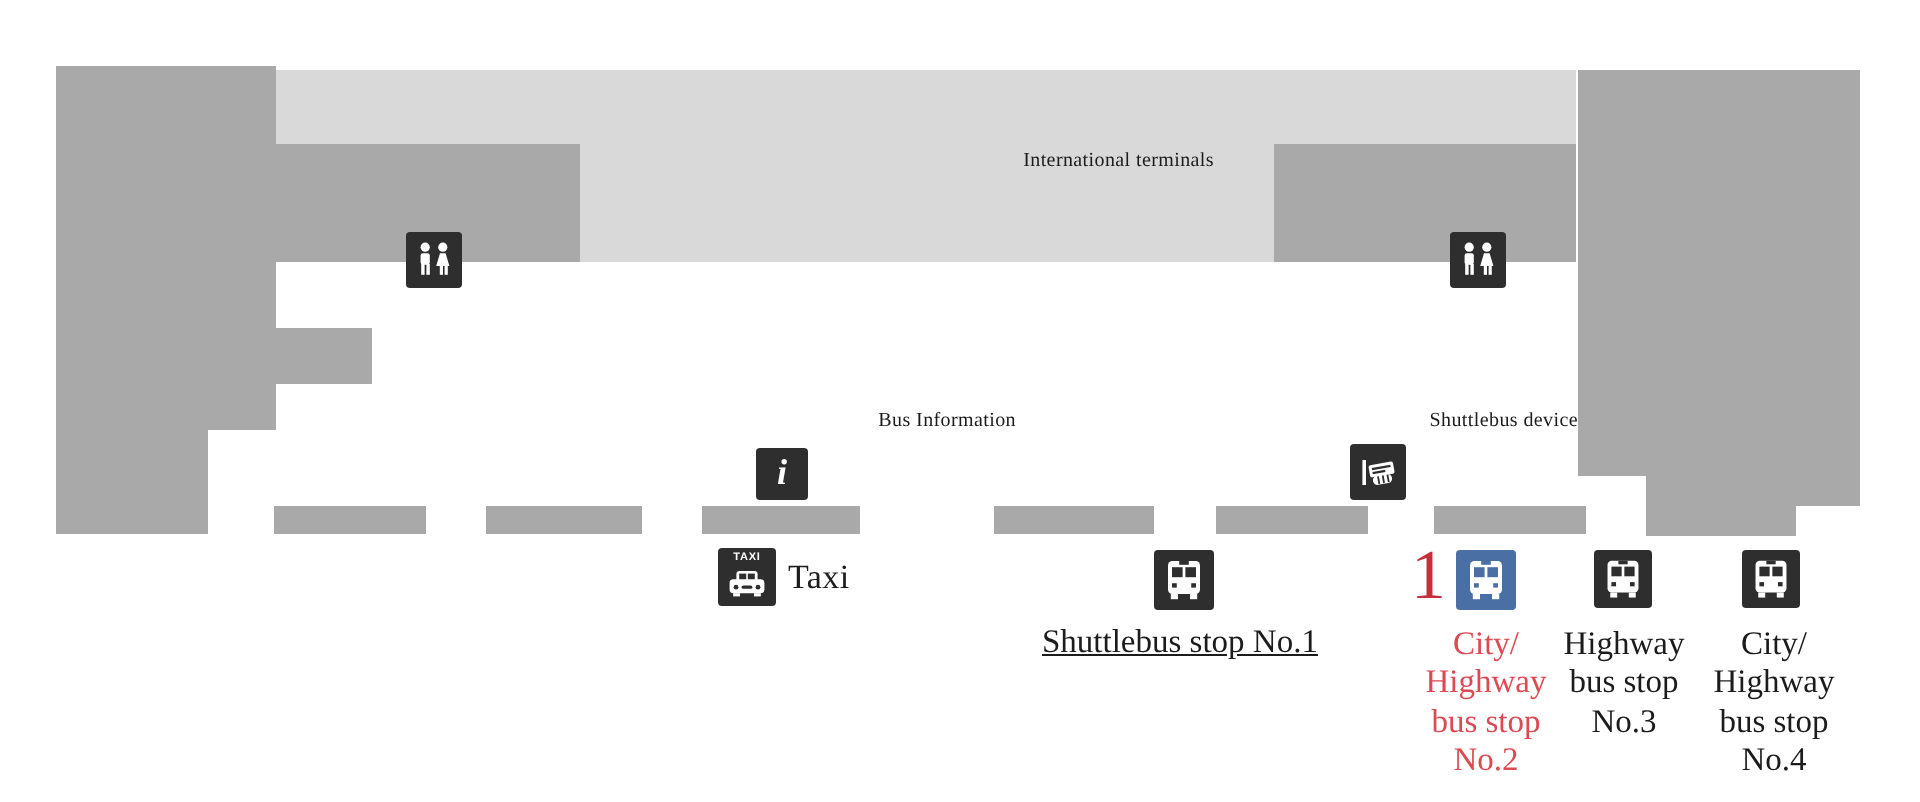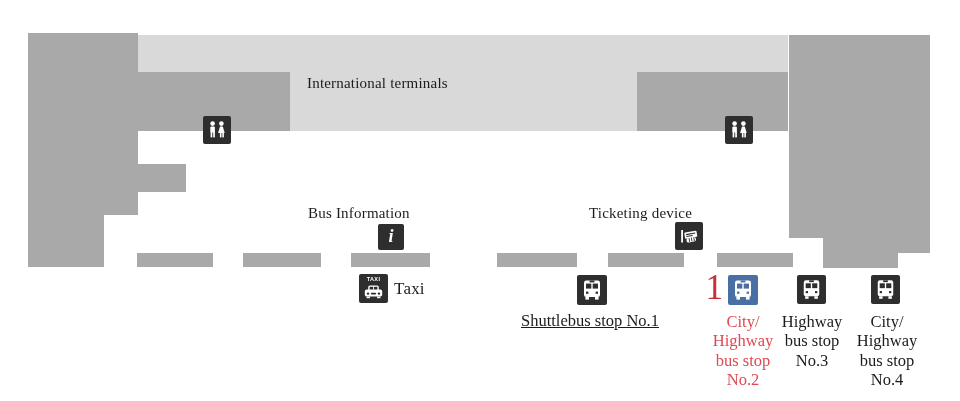--- a/index.html
+++ b/index.html
@@ -11,21 +11,21 @@
     --number-red:#c5303a;
     --text-black:#1c1c1c;
   }
   html,body{margin:0;padding:0;background:#fff;}
   #stage{
     position:relative;width:960px;height:401px;background:#fff;overflow:hidden;
     font-family:"Liberation Serif","DejaVu Serif",serif;color:var(--text-black);
   }
   .blk{position:absolute;background:var(--building-gray);}
   .lightblk{position:absolute;background:var(--terminal-light-gray);}
-  .maplabel{position:absolute;text-align:left;font-size:15px;letter-spacing:.2px;white-space:nowrap;}
+  .maplabel{position:absolute;text-align:right;font-size:10px;letter-spacing:.2px;white-space:nowrap;}
   .sq{position:absolute;display:flex;align-items:center;justify-content:center;
       background:var(--icon-dark);color:var(--icon-dark);border-radius:2px;}
   .sq.blue{background:var(--highlight-blue);color:var(--highlight-blue);}
   .stoplabel{position:absolute;text-align:center;font-size:16.5px;line-height:19.3px;width:110px;}
   .stoplabel.red{color:var(--accent-red);}
   .bignum{position:absolute;font-size:35px;line-height:1;color:var(--number-red);text-align:right;}
   .infoglyph{font-style:italic;font-weight:bold;font-size:18px;color:#fff;
              font-family:"Liberation Serif",serif;margin-top:-2px;}
   .taxiword{position:absolute;top:2px;left:0;right:0;text-align:center;color:#fff;
             font-family:"Liberation Sans",sans-serif;font-size:5.5px;font-weight:bold;letter-spacing:.4px;}
@@ -47,21 +47,21 @@
 
   <div class="blk" style="left:137px;top:253px;width:76px;height:14px;"></div>
   <div class="blk" style="left:243px;top:253px;width:78px;height:14px;"></div>
   <div class="blk" style="left:351px;top:253px;width:79px;height:14px;"></div>
   <div class="blk" style="left:497px;top:253px;width:80px;height:14px;"></div>
   <div class="blk" style="left:608px;top:253px;width:76px;height:14px;"></div>
   <div class="blk" style="left:717px;top:253px;width:76px;height:14px;"></div>
 
   <div class="maplabel" style="left:307px;top:75px;width:300px;">International terminals</div>
   <div class="maplabel" style="left:308px;top:205px;width:200px;">Bus Information</div>
-  <div class="maplabel" style="left:589px;top:205px;width:200px;">Ticketing device</div>
+  <div class="maplabel" style="left:589px;top:205px;width:200px;">Shuttlebus device</div>
 
   <div class="sq" style="left:203px;top:116px;width:28px;height:28px;">
     <svg width="28" height="28" viewBox="0 0 28 28">
       <circle cx="9.6" cy="7.6" r="2.3" fill="#fff"></circle>
       <rect x="7.3" y="10.6" width="4.6" height="5.8" rx="1.2" fill="#fff"></rect>
       <rect x="7.6" y="16" width="1.7" height="5.4" fill="#fff"></rect>
       <rect x="10.2" y="16" width="1.7" height="5.4" fill="#fff"></rect>
       <circle cx="18.4" cy="7.6" r="2.3" fill="#fff"></circle>
       <polygon points="17,10.6 19.8,10.6 21.7,17 15.1,17" fill="#fff"></polygon>
       <rect x="16.9" y="17" width="1.6" height="4.4" fill="#fff"></rect>

